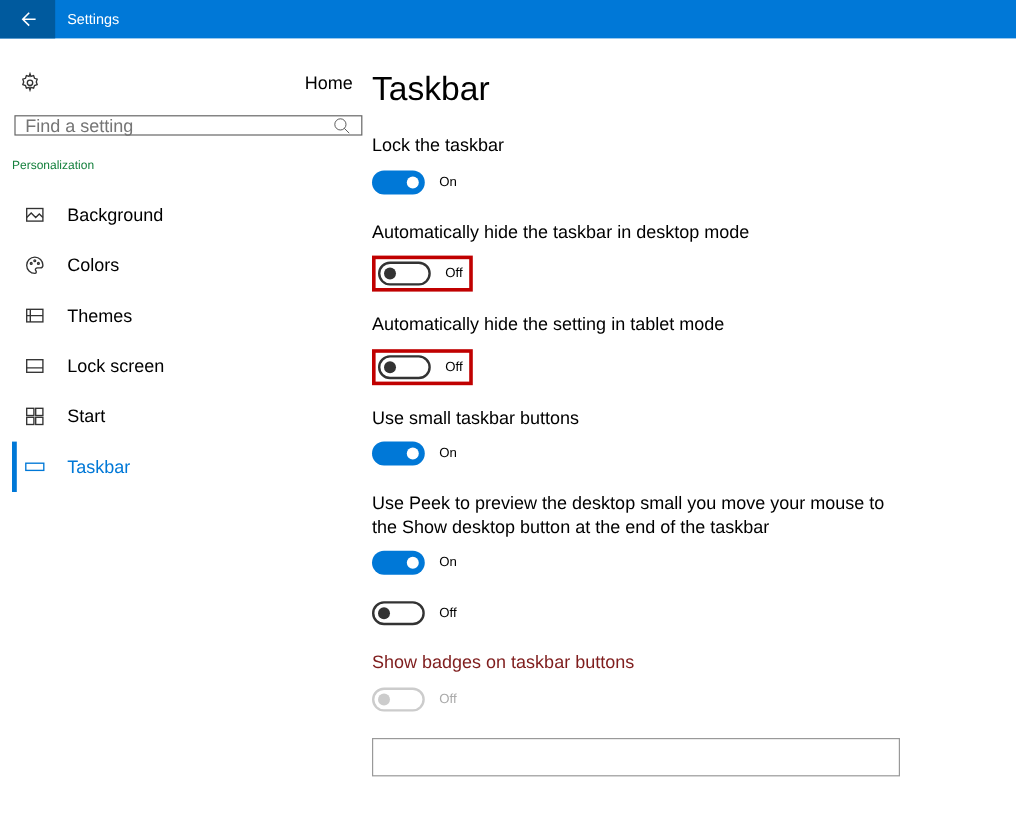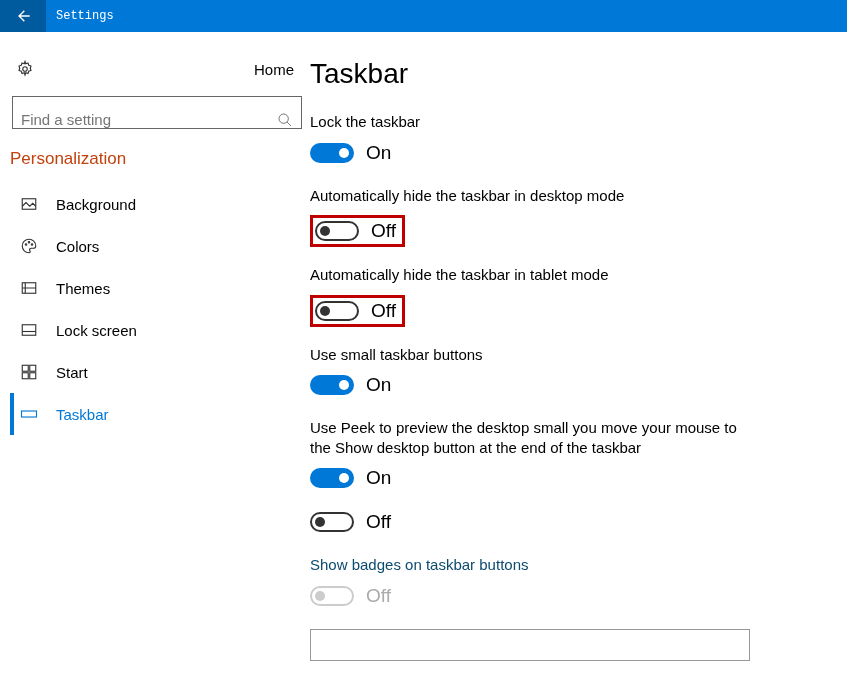--- a/index.html
+++ b/index.html
@@ -1,45 +1,45 @@
 <!DOCTYPE html>
 <html><head>
   <meta charset="utf-8">
   <style>
     * { box-sizing: border-box; margin: 0; padding: 0; font-family: "Segoe UI", Arial, sans-serif; }
     body { background: #fff; width: 847px; height: 696px; overflow: hidden; }
     .titlebar { background: #0078D7; height: 32px; display: flex; align-items: center; color: #fff; font-size: 12px; }
     .back-btn { width: 46px; height: 32px; display: flex; align-items: center; justify-content: center; background: #005A9E; }
     .back-btn svg { width: 16px; height: 16px; fill: none; stroke: #fff; stroke-width: 2; }
-    .title { padding-left: 10px; font-family: Liberation Mono, monospace; }
+    .title { padding-left: 10px; }
     .content { display: flex; }
     .sidebar { width: 310px; padding: 22px 10px 10px 10px; }
     .home-row { display: flex; align-items: center; padding: 6px 6px 10px 6px; font-size: 15px; justify-content: space-between; }
     .home-row svg, .nav-item svg { width: 18px; height: 18px; margin-right: 18px; flex-shrink: 0; }
-    .search-box { border: 1px solid #666; height: 33px; display: flex; align-items: flex-end; padding: 0 8px; margin: 8px 2px 16px 2px; width: 290px; }
+    .search-box { border: 1px solid #666; height: 17px; display: flex; align-items: flex-start; padding: 0 8px; margin: 8px 2px 16px 2px; width: 290px; }
     .search-box input { border: none; outline: none; flex: 1; font-size: 15px; color: #666; background: transparent; }
     .search-box svg { width: 16px; height: 16px; stroke: #333; fill: none; }
-    .section-label { color: #c2410c; font-size: 17px; padding: 4px 6px 14px 0px; }
+    .section-label { color: #15803d; font-size: 10px; padding: 4px 6px 14px 0px; }
     .nav-item { display: flex; align-items: center; padding: 12px 6px; font-size: 15px; color: #000; border-left: 4px solid transparent; }
     .nav-item.active { color: #0078D7; border-left: 4px solid #0078D7; }
     .nav-item.active svg { stroke: #0078D7; }
     .nav-item svg { stroke: #333; fill: none; stroke-width: 1.5; }
     .main { flex: 1; padding: 26px 40px 10px 0; }
     .h1 { font-size: 28px; font-weight: 300; margin-bottom: 22px; }
     .setting-label { font-size: 15px; margin-bottom: 10px; line-height: 1.3; max-width: 440px; }
-    .setting-label.disabled { color: #0c4a6e; }
+    .setting-label.disabled { color: #7f1d1d; }
     .toggle-row { display: flex; align-items: center; margin-bottom: 22px; }
     .toggle { width: 44px; height: 20px; border-radius: 10px; position: relative; margin-right: 12px; }
     .toggle.on { background: #0078D7; }
     .toggle.on::after { content: ""; width: 10px; height: 10px; background: #fff; border-radius: 50%; position: absolute; right: 5px; top: 5px; }
     .toggle.off { border: 2px solid #333; background: #fff; }
     .toggle.off::after { content: ""; width: 10px; height: 10px; background: #333; border-radius: 50%; position: absolute; left: 3px; top: 3px; }
     .toggle.disabled { border: 2px solid #ccc; }
     .toggle.disabled::after { background: #ccc; }
-    .toggle-text { font-size: 19px; }
+    .toggle-text { font-size: 11px; }
     .toggle-text.disabled { color: #aaa; }
     .highlight-box { border: 3px solid #C00000; padding: 2px 6px 2px 2px; display: inline-flex; align-items: center; margin-bottom: 18px; }
     .highlight-box .toggle-row { margin-bottom: 0; }
     .dropdown { border: 1px solid #999; width: 440px; height: 32px; display: flex; align-items: center; justify-content: space-between; padding: 0 10px; font-size: 15px; margin-top: 6px; }
   </style>
 </head>
 <body>
 
 <div class="titlebar">
   <div class="back-btn">
@@ -125,21 +125,21 @@
     </div>
 
     <div class="setting-label">Automatically hide the taskbar in desktop mode</div>
     <div class="highlight-box">
       <div class="toggle-row">
         <div class="toggle off"></div>
         <span class="toggle-text">Off</span>
       </div>
     </div>
 
-    <div class="setting-label">Automatically hide the taskbar in tablet mode</div>
+    <div class="setting-label">Automatically hide the setting in tablet mode</div>
     <div class="highlight-box">
       <div class="toggle-row">
         <div class="toggle off"></div>
         <span class="toggle-text">Off</span>
       </div>
     </div>
 
     <div class="setting-label">Use small taskbar buttons</div>
     <div class="toggle-row">
       <div class="toggle on"></div>

